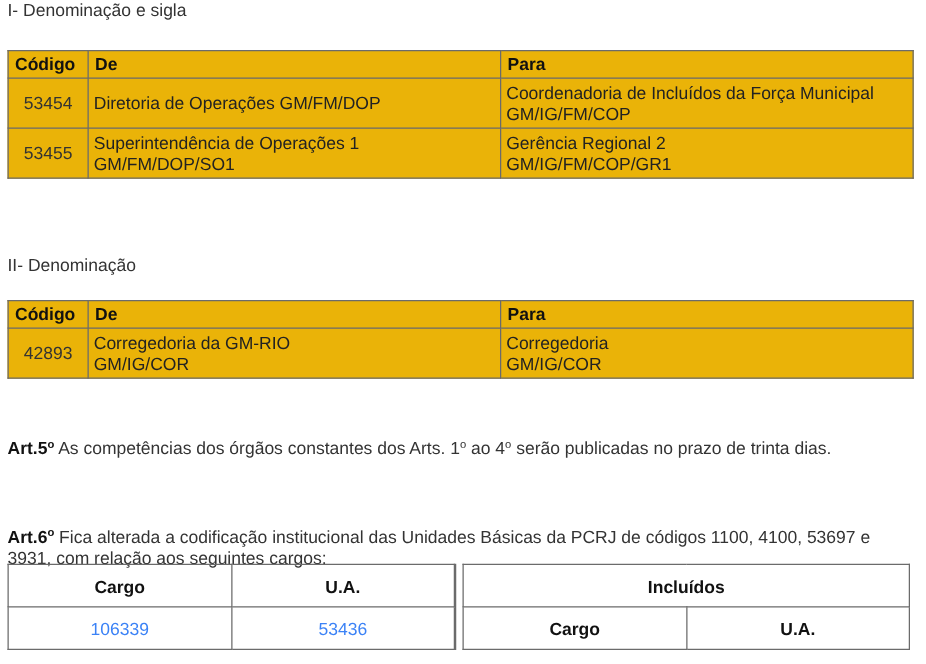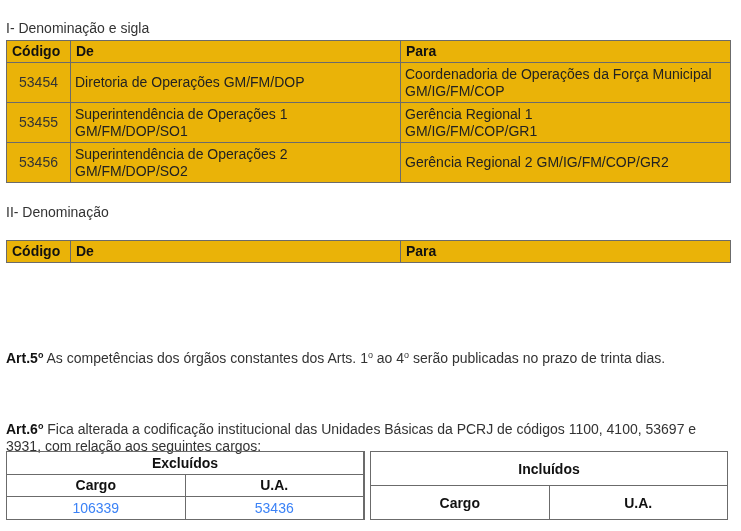--- a/index.html
+++ b/index.html
@@ -92,79 +92,76 @@
       padding: 0;
       font-size: 14px;
       color: #3b82f6;
     }
     .cargos-wrap th { font-weight: bold; color: #111111; }
     .cargos-gap { width: 6px; border-left: 1px solid #6b6b6b; box-sizing: border-box; }
   </style>
 </head>
 <body>
 
-<h3 class="section-title" style="top:20px;">I- Denominação e sigla</h3>
+<h3 class="section-title" style="top:0;">I- Denominação e sigla</h3>
 
 <table class="grid t1">
   <colgroup>
       <col class="c1">
       <col class="c2">
       <col class="c3">
     </colgroup>
   <tbody>
       <tr class="head">
     <th>Código</th>
     <th>De</th>
     <th>Para</th>
   </tr>
   <tr class="row">
     <td class="code">53454</td>
     <td><span>Diretoria de Operações GM/FM/DOP</span></td>
-    <td><span>Coordenadoria de Operações da Força Municipal</span><br><span>GM/IG/FM/COP</span></td>
+    <td><span>Coordenadoria de Incluídos da Força Municipal</span><br><span>GM/IG/FM/COP</span></td>
   </tr>
   <tr class="row">
     <td class="code">53455</td>
     <td><span>Superintendência de Operações 1</span><br><span>GM/FM/DOP/SO1</span></td>
-    <td><span>Gerência Regional 1</span><br><span>GM/IG/FM/COP/GR1</span></td>
-  </tr>
-  <tr class="row">
-    <td class="code">53456</td>
-    <td><span>Superintendência de Operações 2</span><br><span>GM/FM/DOP/SO2</span></td>
-    <td><span>Gerência Regional 2 GM/IG/FM/COP/GR2</span></td>
+    <td><span>Gerência Regional 2</span><br><span>GM/IG/FM/COP/GR1</span></td>
   </tr>
 </tbody>
   </table>
 
 <h3 class="section-title" style="top:204px;">II- Denominação</h3>
 
 <table class="grid t2">
   <colgroup>
       <col class="c1">
       <col class="c2">
       <col class="c3">
     </colgroup>
   <tbody>
       <tr class="head">
     <th>Código</th>
     <th>De</th>
     <th>Para</th>
   </tr>
+  <tr class="row">
+    <td class="code">42893</td>
+    <td><span>Corregedoria da GM-RIO</span><br><span>GM/IG/COR</span></td>
+    <td><span>Corregedoria</span><br><span>GM/IG/COR</span></td>
+  </tr>
 </tbody>
   </table>
 
 <p class="article" style="top:347px;"><b><span>Art.5</span><sup class="ord">o</sup></b><span> As competências dos órgãos constantes dos Arts. 1</span><sup class="ord">o</sup><span> ao 4</span><sup class="ord">o</sup><span> serão publicadas no prazo de trinta dias.</span></p>
 
 <p class="article" style="top:418px;"><b><span>Art.6</span><sup class="ord">o</sup></b><span> Fica alterada a codificação institucional das Unidades Básicas da PCRJ de códigos 1100, 4100, 53697 e 3931, com relação aos seguintes cargos:</span></p>
 
 <div class="cargos-wrap">
   <table>
     <tbody>
-        <tr>
-          <th colspan="2">Excluídos</th>
-        </tr>
     <tr>
       <th>Cargo</th>
       <th>U.A.</th>
     </tr>
     <tr>
       <td>106339</td>
       <td>53436</td>
     </tr>
   </tbody>
     </table>

